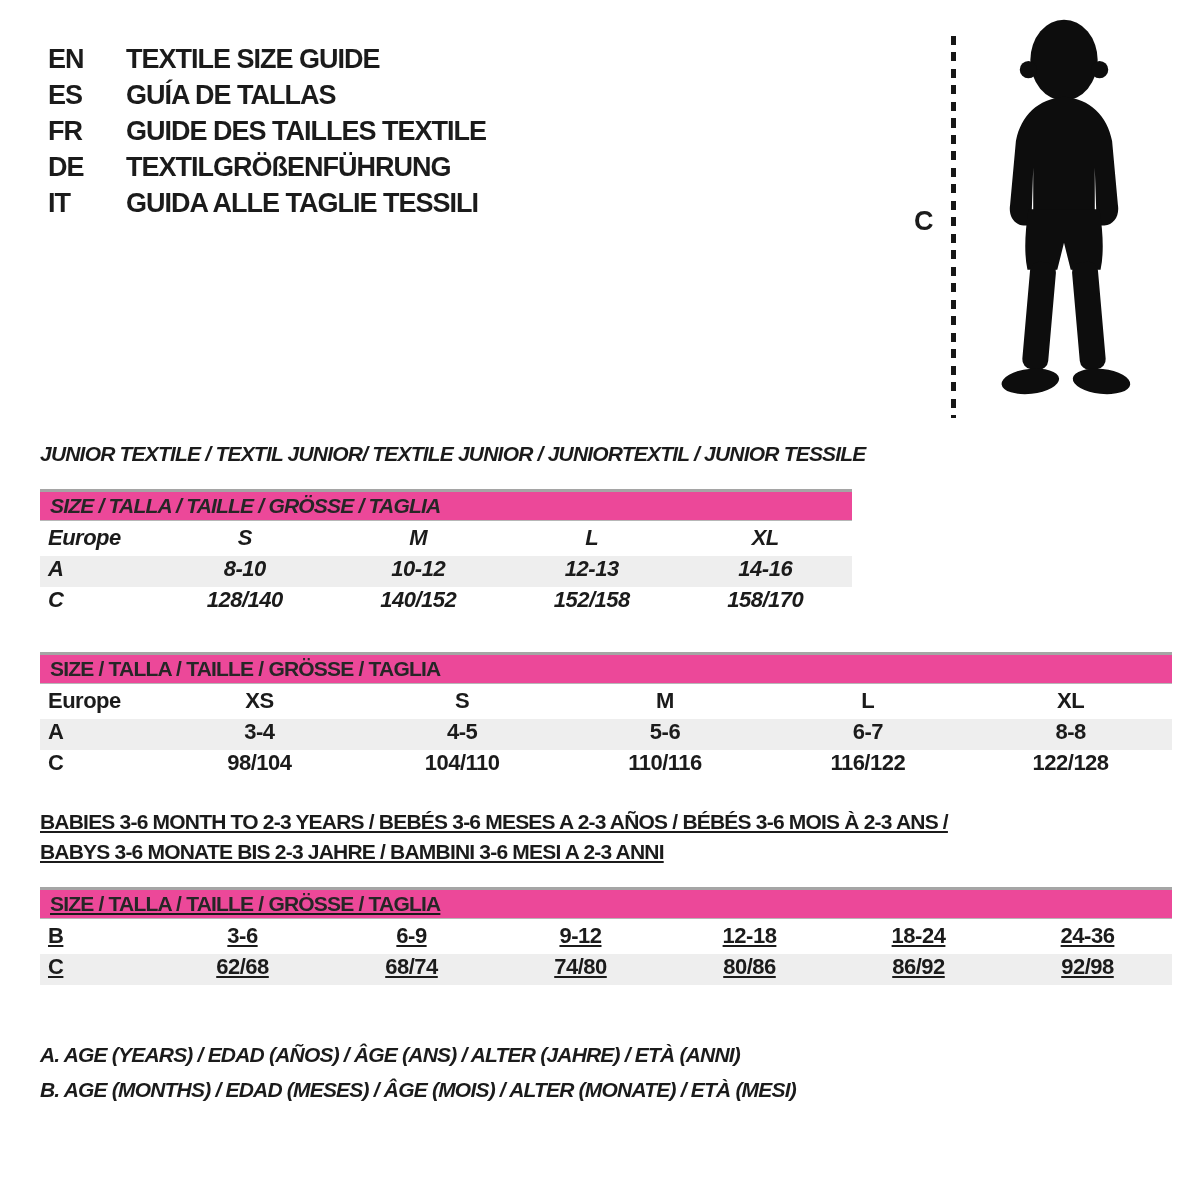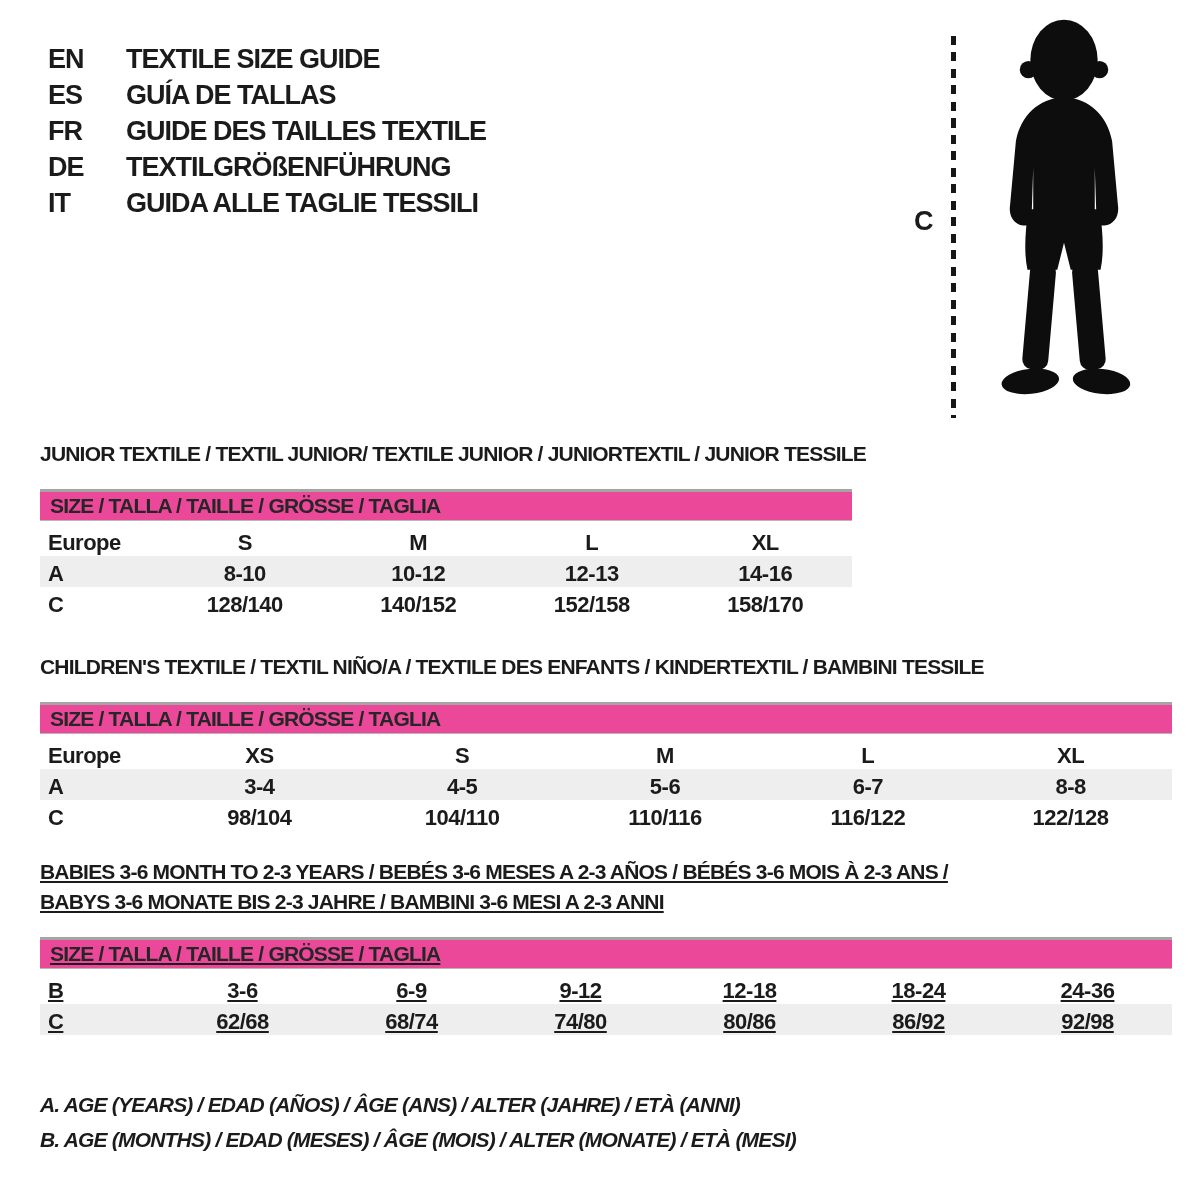--- a/index.html
+++ b/index.html
@@ -22,34 +22,34 @@
   .figure{position:absolute;top:12px;right:52px;display:flex;align-items:stretch;height:408px;}
   .fig-c{align-self:center;font-size:27px;margin-right:18px;margin-top:10px;}
   .dash-line{
     width:5px;height:382px;margin-top:24px;margin-right:24px;
     background:repeating-linear-gradient(to bottom,#161616 0 9px,transparent 9px 16.5px);
   }
 
   
   .section-title{font-size:21px;letter-spacing:-0.8px;line-height:30px;}
   .title-gap{margin-bottom:20px;}
-  .sec-junior{margin-top:218px;}
+  .sec-junior{margin-top:218px;font-style:italic;}
   .sec-children{margin-top:34px;}
   .sec-babies{margin-top:26px;text-decoration:underline;}
 
   
   .stable{margin-top:0;}
   .stable.narrow{width:812px;}
   .stable.wide{width:1132px;}
   .thead{
     height:28px;line-height:28px;background:#ec4899;color:#262626;
     border-top:3px solid #a5a5a5;border-bottom:1px solid #b7b7b7;
     padding-left:10px;font-size:21px;letter-spacing:-0.8px;margin-bottom:4px;
   }
-  .trow{display:flex;height:31px;align-items:flex-end;font-size:22px;}
+  .trow{display:flex;height:31px;align-items:flex-start;font-size:22px;}
   .trow.shaded{background:#eeeeee;}
   .tlabel{flex:0 0 110px;padding-left:8px;}
   .tcell{flex:1;text-align:center;}
 
   
   .legend{margin-top:52px;font-style:italic;}
   .legend-line{font-size:21px;letter-spacing:-0.8px;line-height:35px;}
 </style>
 </head>
 <body>
@@ -121,21 +121,20 @@
           <span class="tlabel">C</span>
           <span class="tcell">128/140</span>
           <span class="tcell">140/152</span>
           <span class="tcell">152/158</span>
           <span class="tcell">158/170</span>
         </div>
       </div>
     </div>
 
     <div class="section sec-children">
-      <div class="section-title title-gap">CHILDREN'S TEXTILE / TEXTIL NIÑO/A / TEXTILE DES ENFANTS / KINDERTEXTIL / BAMBINI TESSILE</div>
       <div class="stable wide">
         <div class="thead">SIZE / TALLA / TAILLE / GRÖSSE / TAGLIA</div>
         <div class="trow">
           <span class="tlabel">Europe</span>
           <span class="tcell">XS</span>
           <span class="tcell">S</span>
           <span class="tcell">M</span>
           <span class="tcell">L</span>
           <span class="tcell">XL</span>
         </div>

